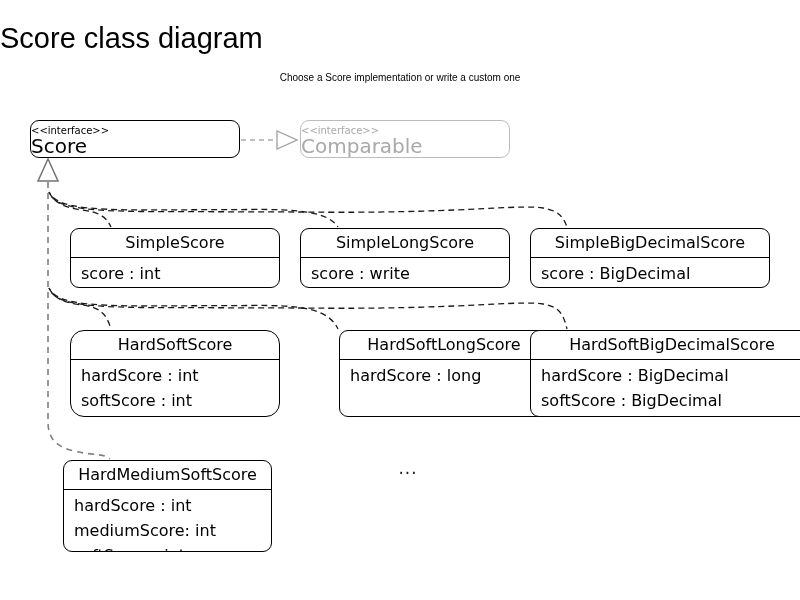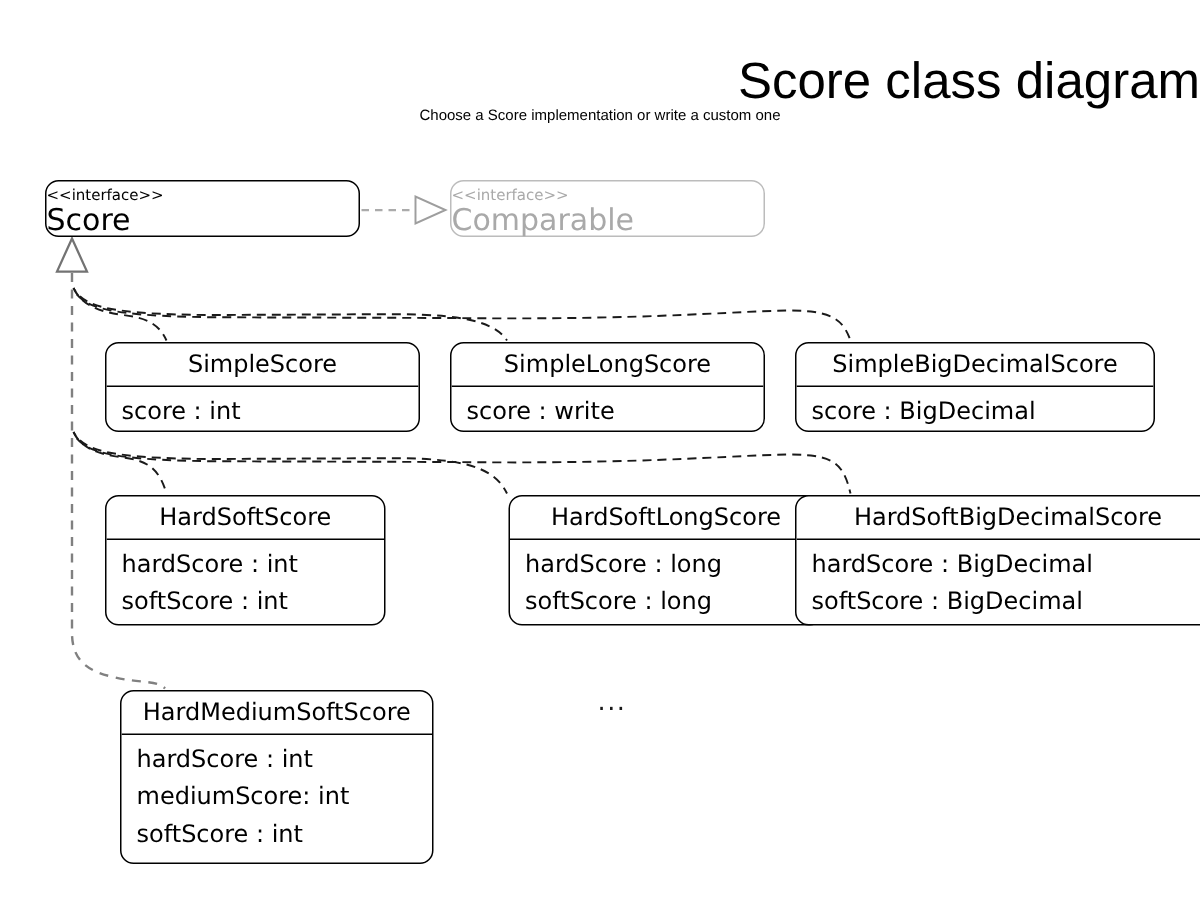--- a/index.html
+++ b/index.html
@@ -1,22 +1,22 @@
 <!DOCTYPE html>
 <html><head>
 <meta charset="utf-8">
 <style>
   html,body{margin:0;padding:0;background:#fff;}
   .canvas{
     position:relative;width:800px;height:600px;background:#ffffff;overflow:hidden;
     font-family:"DejaVu Sans","Liberation Sans",sans-serif;color:#000;
   }
   .page-title{
-    position:absolute;top:36px;left:0;width:800px;text-align:right;
-    font-size:34px;line-height:36px;color:#000;
+    position:absolute;top:20px;left:0;width:800px;text-align:left;
+    font-size:29px;line-height:36px;color:#000;
     font-family:"Liberation Sans",sans-serif;
   }
   .page-subtitle{
     position:absolute;top:70px;left:0;width:800px;text-align:center;
     font-size:10px;line-height:16px;color:#000;
     font-family:"Liberation Sans",sans-serif;
   }
   svg.connectors{position:absolute;left:0;top:0;width:800px;height:600px;}
 
   .uml-iface{
@@ -93,45 +93,44 @@
     </div>
   </div>
 
   <div class="uml-class" style="left:530px;top:228px;width:240px;height:60px;">
     <div class="uml-class-title">SimpleBigDecimalScore</div>
     <div class="uml-class-attrs">
       <div class="uml-attr">score : BigDecimal</div>
     </div>
   </div>
 
-  <div class="uml-class" style="left:70px;top:330px;width:187px;height:87px;">
+  <div class="uml-class" style="left:70px;top:330px;width:210px;height:87px;border-radius:14px;">
     <div class="uml-class-title">HardSoftScore</div>
     <div class="uml-class-attrs">
       <div class="uml-attr">hardScore : int</div>
       <div class="uml-attr">softScore : int</div>
     </div>
   </div>
 
   <div class="uml-class" style="left:300px;top:330px;width:210px;height:87px;margin-left:39px;">
     <div class="uml-class-title">HardSoftLongScore</div>
     <div class="uml-class-attrs">
       <div class="uml-attr">hardScore : long</div>
-      <div class="uml-attr">softScore : long</div>
     </div>
   </div>
 
   <div class="uml-class" style="left:530px;top:330px;width:284px;height:87px;">
     <div class="uml-class-title">HardSoftBigDecimalScore</div>
     <div class="uml-class-attrs">
       <div class="uml-attr">hardScore : BigDecimal</div>
       <div class="uml-attr">softScore : BigDecimal</div>
     </div>
   </div>
 
-  <div class="uml-class" style="left:80px;top:460px;width:209px;height:116px;">
+  <div class="uml-class" style="left:63px;top:460px;width:209px;height:92px;">
     <div class="uml-class-title">HardMediumSoftScore</div>
     <div class="uml-class-attrs">
       <div class="uml-attr">hardScore : int</div>
       <div class="uml-attr">mediumScore: int</div>
       <div class="uml-attr">softScore : int</div>
     </div>
   </div>
 
   <div class="ellipsis">...</div>
 

